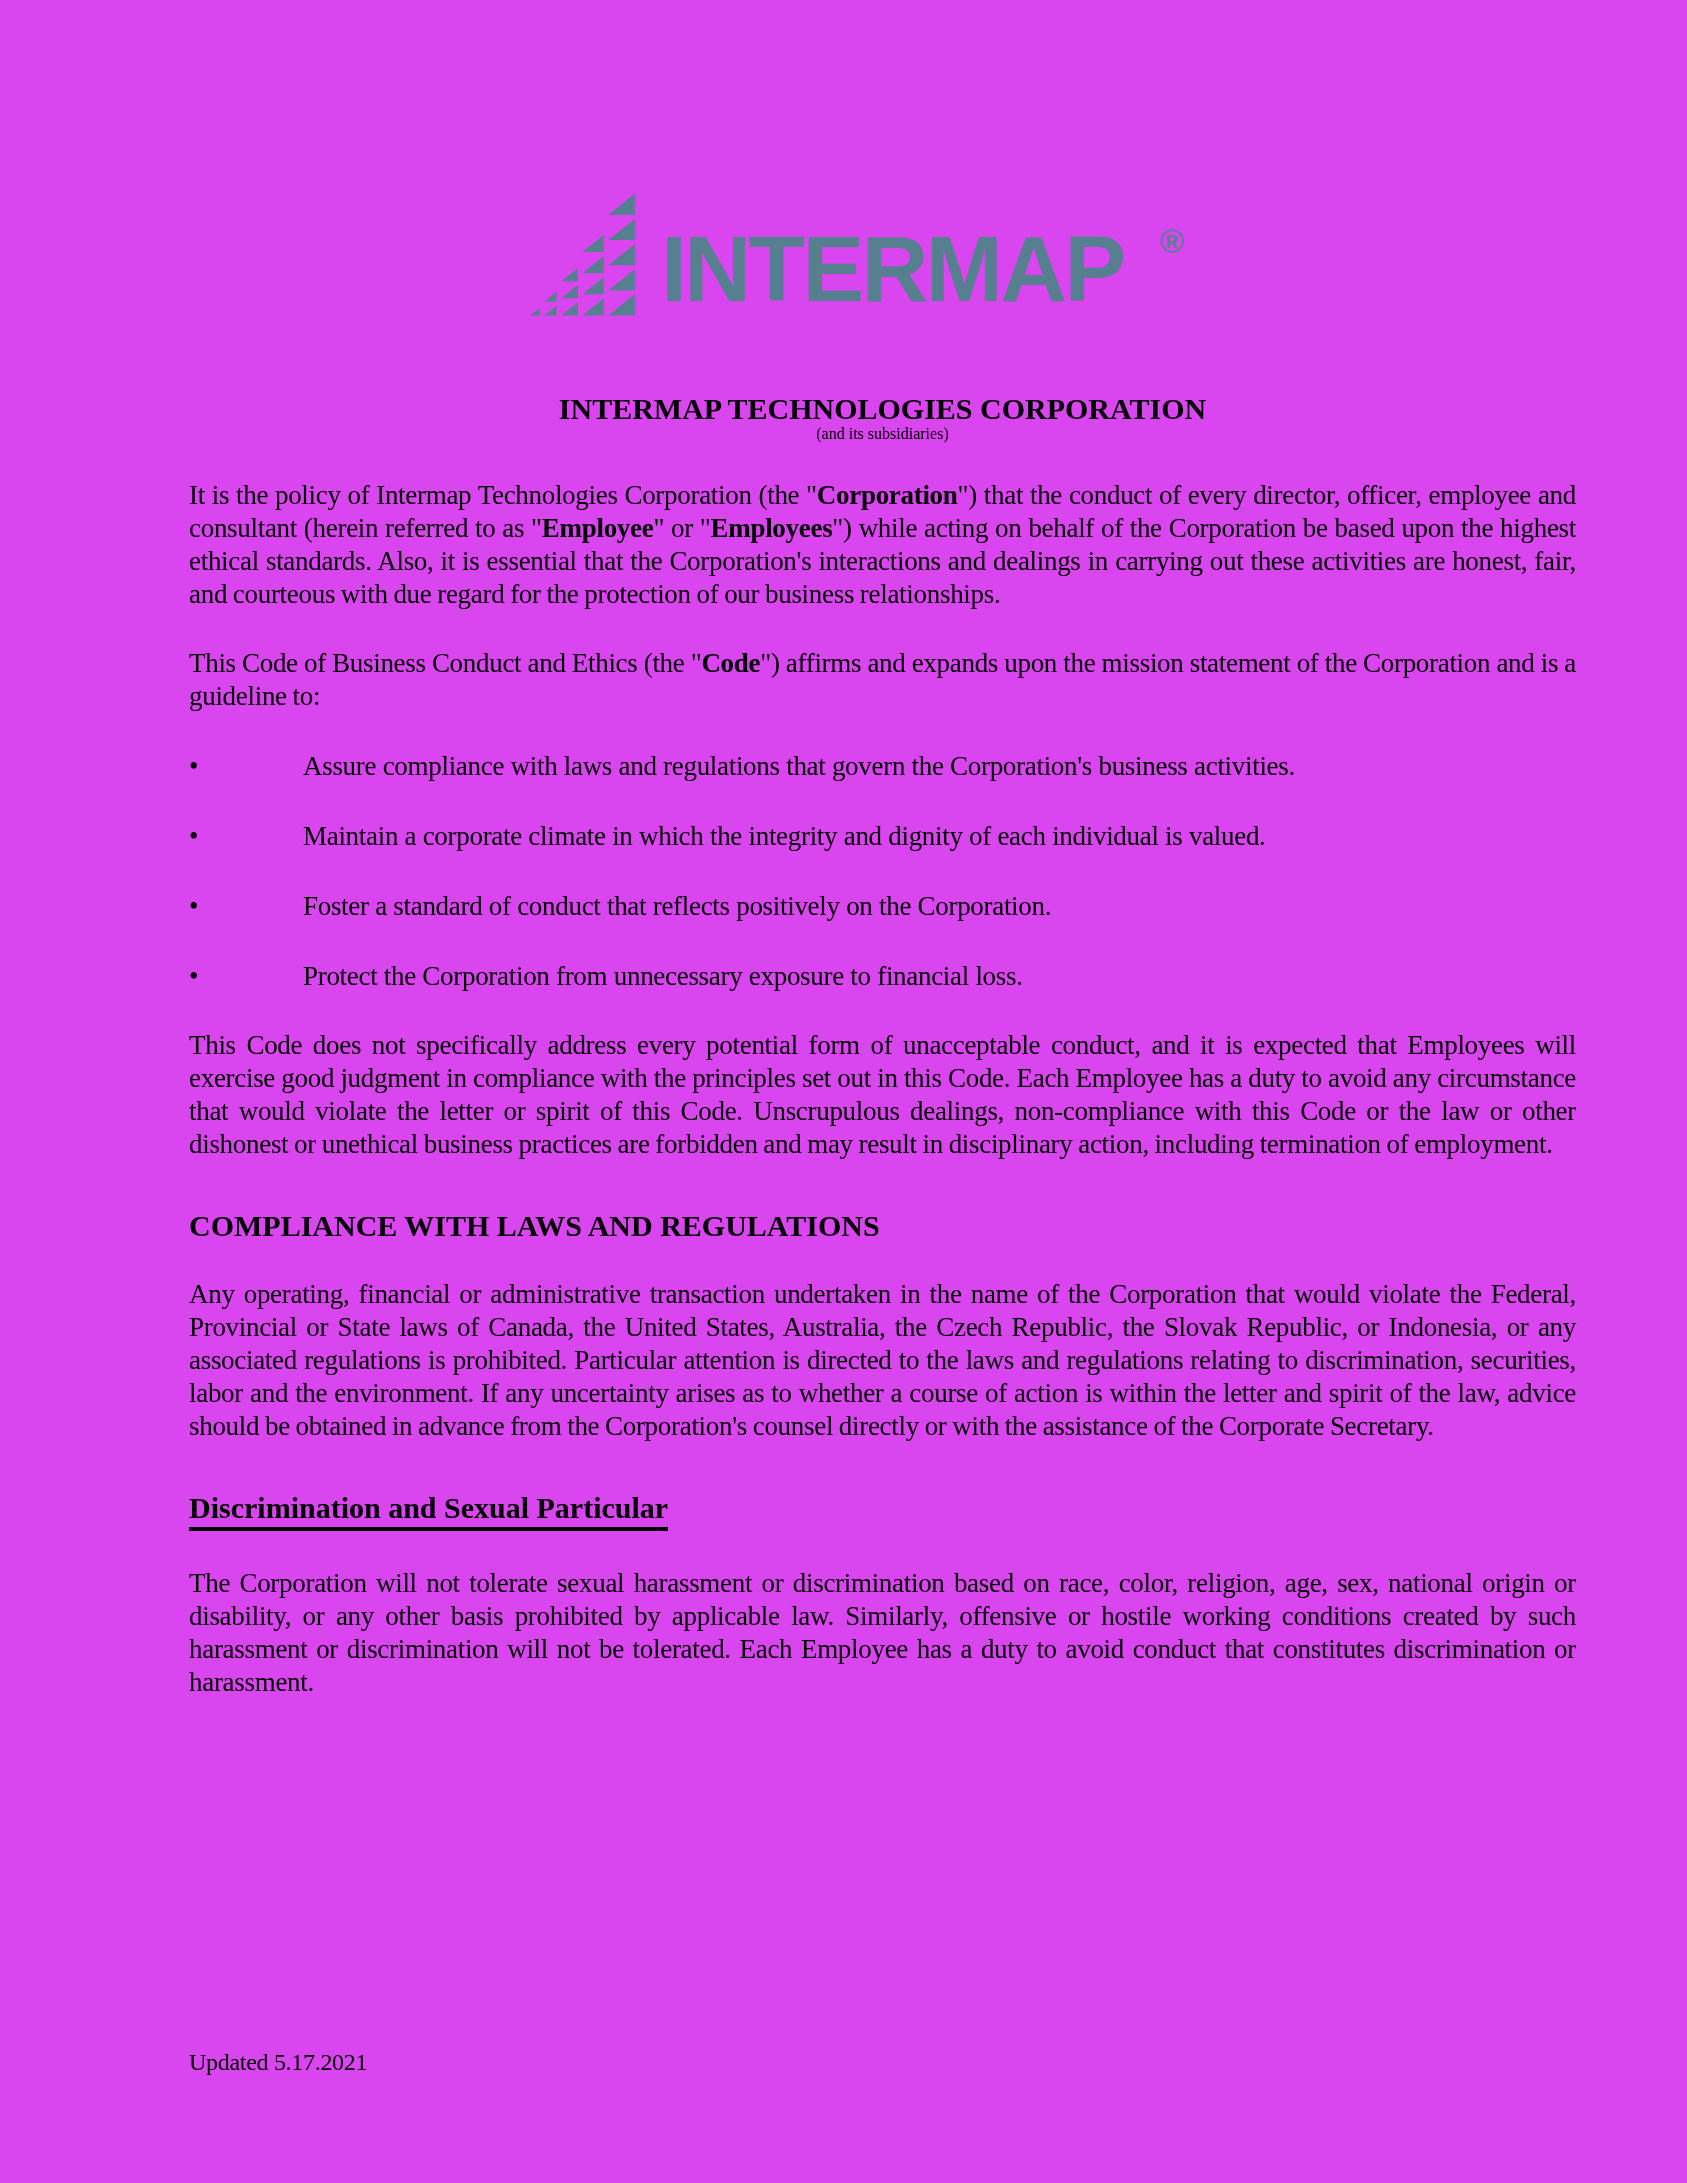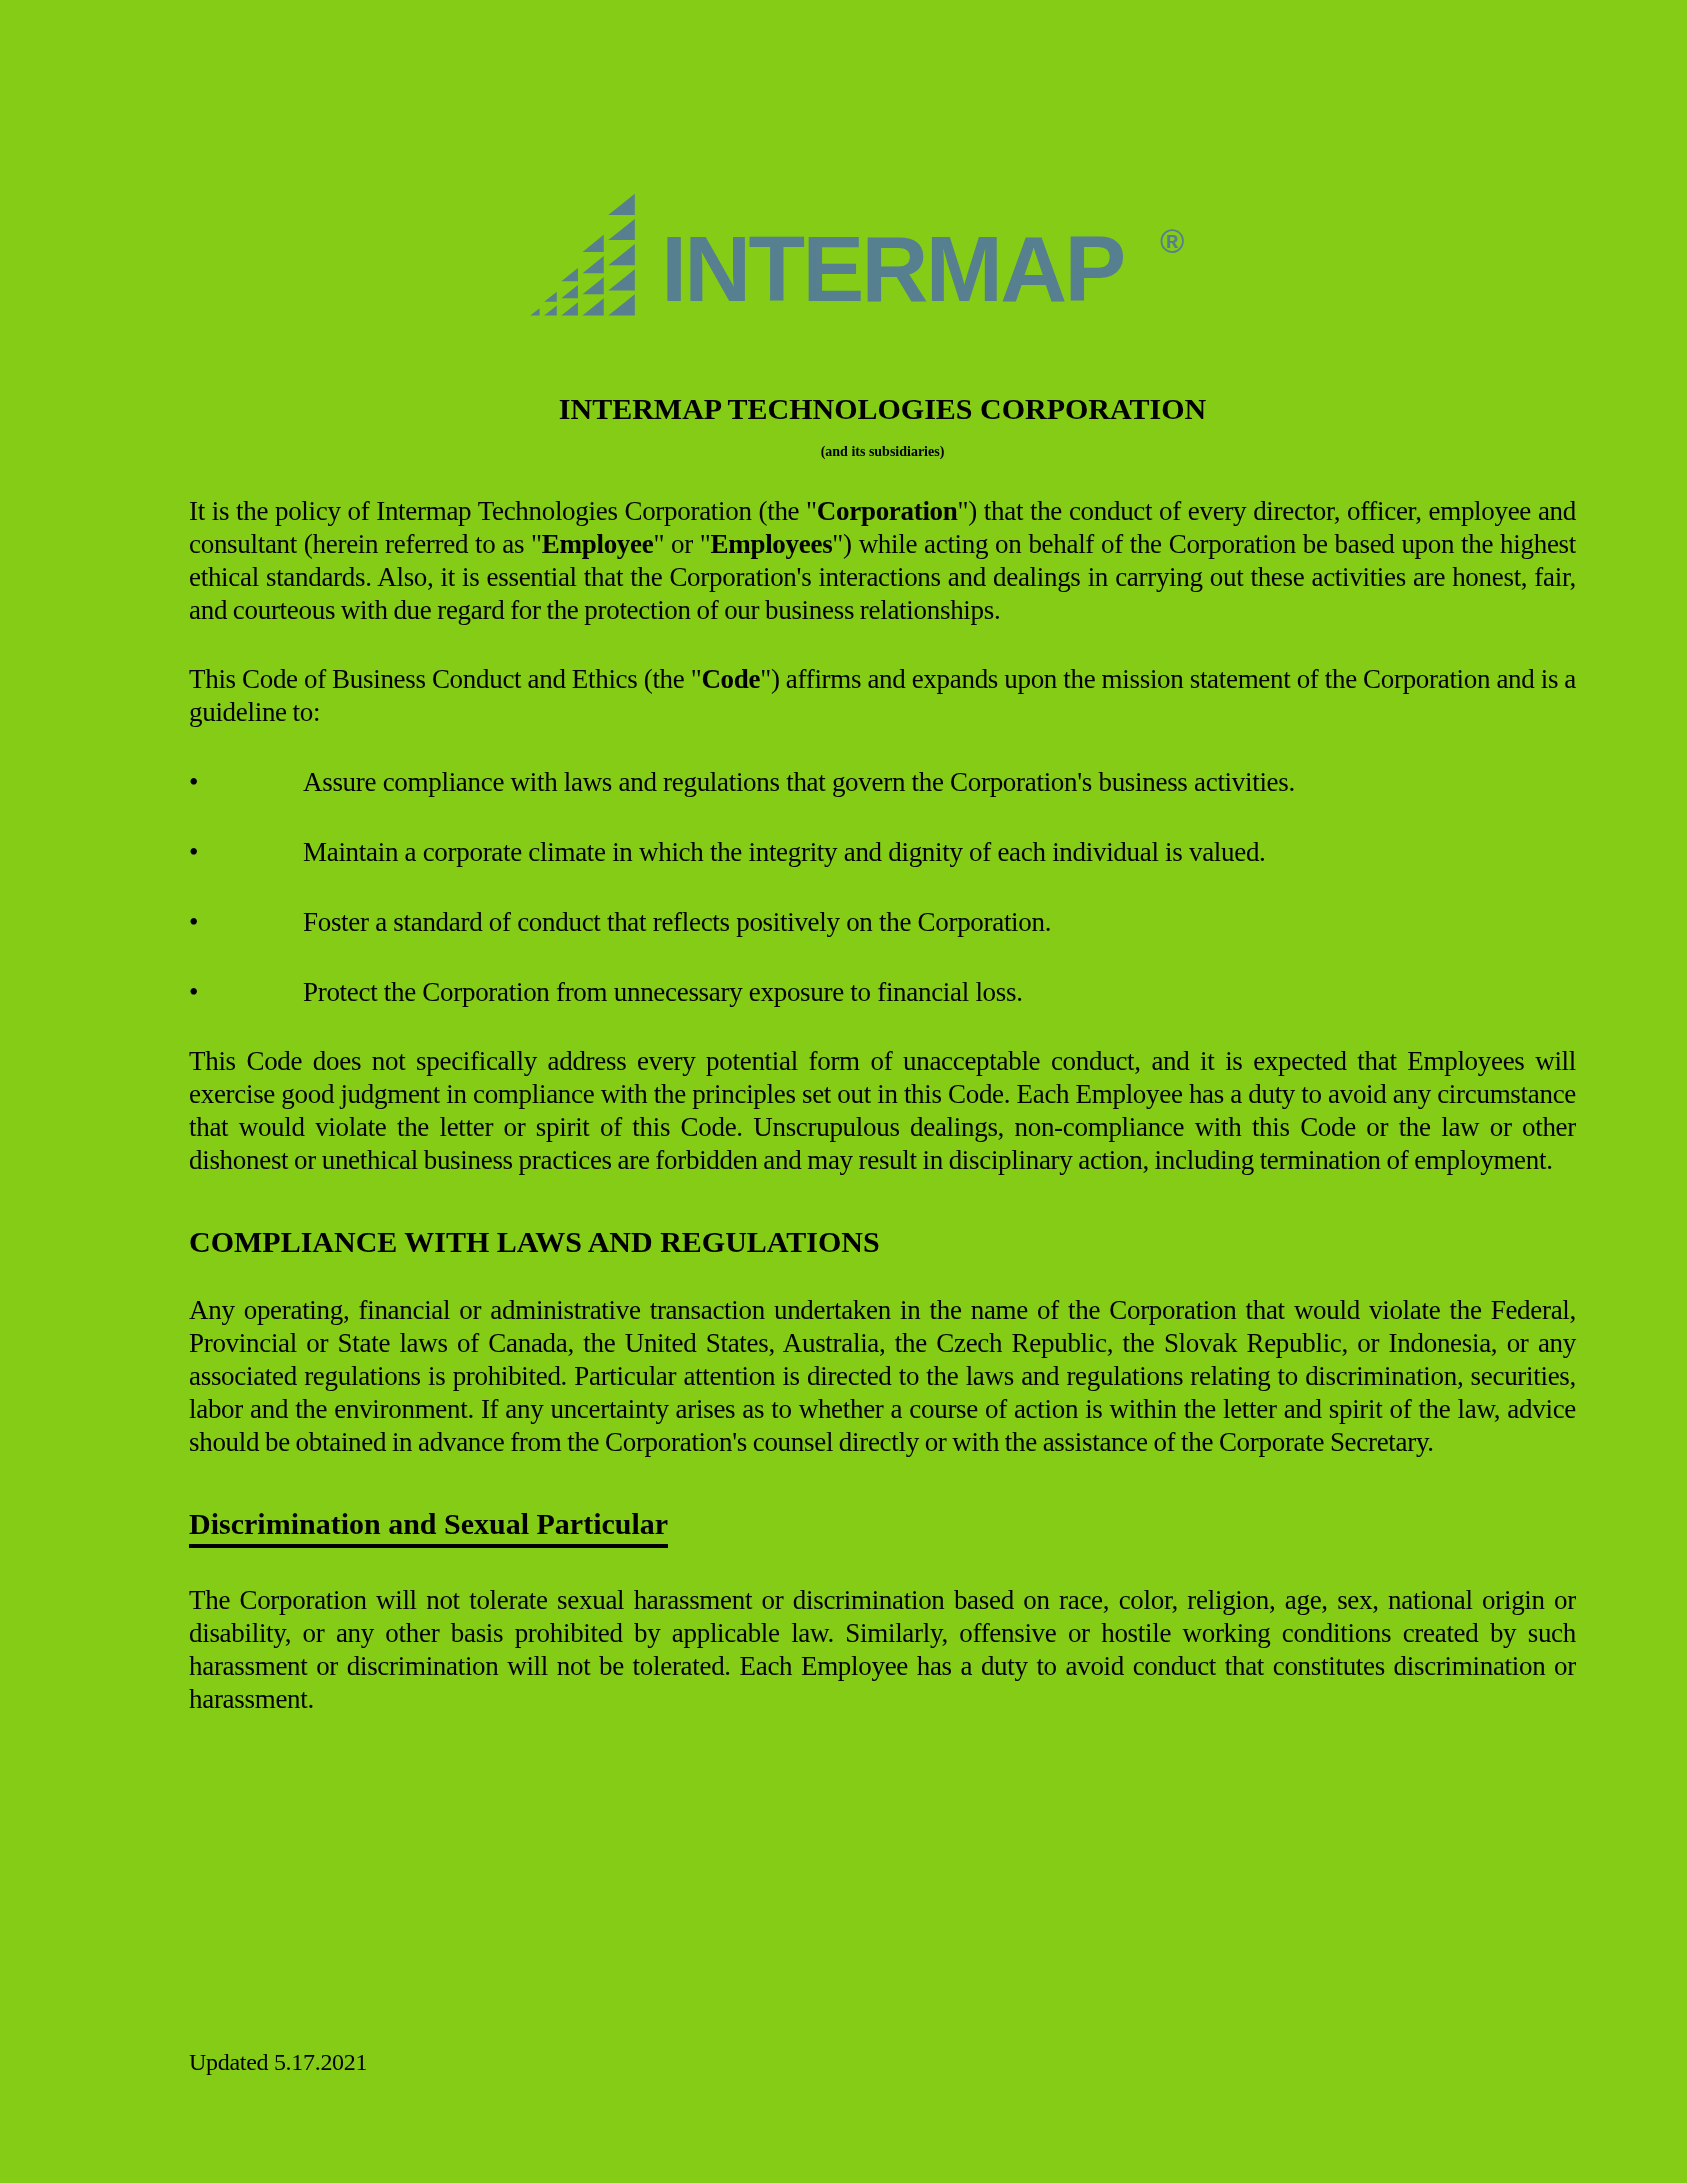--- a/index.html
+++ b/index.html
@@ -1,20 +1,20 @@
 <!DOCTYPE html>
 <html style="font-size:10.6px"><head>
 <meta charset="utf-8">
 <style>
   html, body { margin: 0; padding: 0; background: #fcfcf7; }
   .page {
     position: relative;
     width: 1688px;
     height: 2183px;
-    background: #84cc16;
+    background: #d946ef;
     font-family: "Liberation Serif", "DejaVu Serif", serif;
     color: #000;
     overflow: hidden;
   }
   .logo-svg {
     display: block;
     margin: 193px auto 0 auto;
     width: 721px;
     height: 126px;
   }
@@ -33,24 +33,24 @@
     padding: 0 112px 0 189px;
   }
   .doc-title {
     margin: 73px 0 0 0;
     text-align: center;
     font-weight: bold;
     font-size: 30px;
     line-height: 1.1;
   }
   .doc-subtitle {
-    margin: 19px 0 0 0;
+    margin: 0 0 0 0;
     text-align: center;
-    font-weight: bold;
-    font-size: 14px;
+    font-weight: normal;
+    font-size: 16px;
     line-height: 1.1;
   }
   .doc-heading2 {
     margin: 41px 0 0 0;
     text-align: center;
     font-weight: bold;
     font-size: 30px;
     line-height: 1.1;
   }
   .section-heading {

